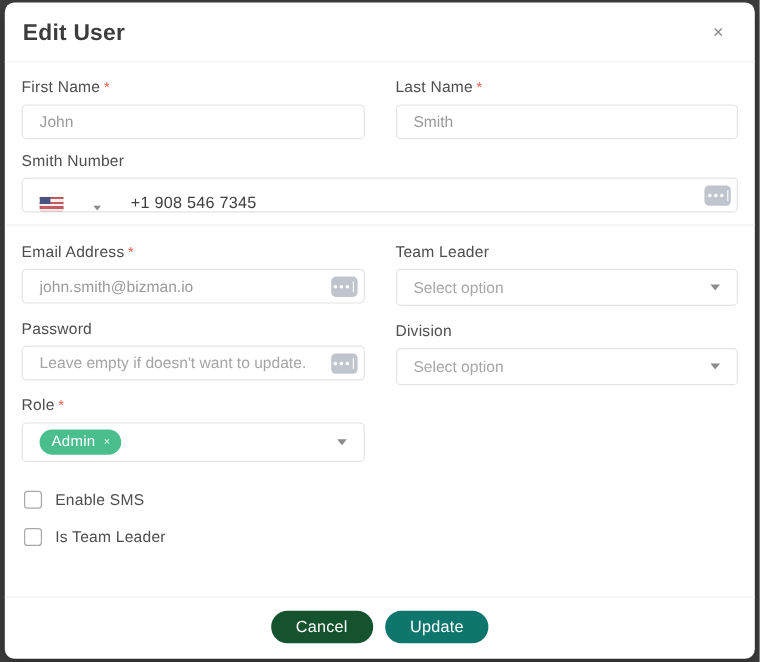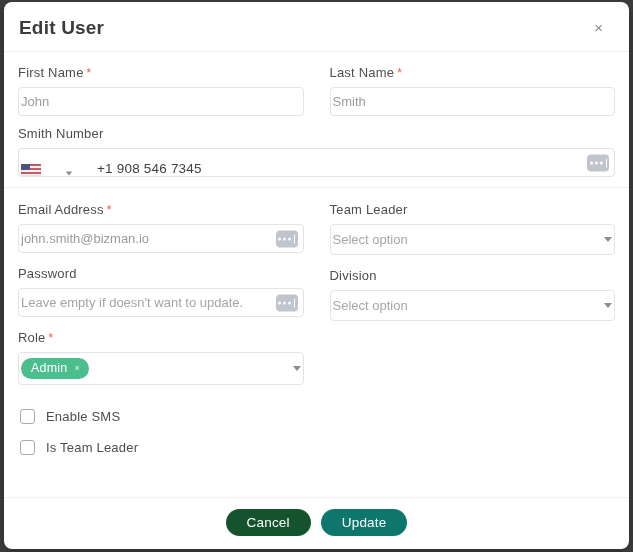--- a/index.html
+++ b/index.html
@@ -36,21 +36,21 @@
   .field-label {
     display:block; font-size:13px; color:#4e4e4e; margin-bottom:7px; letter-spacing:.2px;
   }
   .req { color:#e4604e; margin-left:3px; font-size:12px; }
   .text-input, .select-box, .phone-box {
     width:100%; height:29px;
     border:1px solid #e4e4e4; border-radius:4px;
     background:#fff;
     font-family:"Liberation Sans", sans-serif;
     font-size:13px; color:#9b9b9b;
-    padding:0 2px;
+    padding:0 14px;
     outline:none;
   }
   .text-input::placeholder { color:#a5a5a5; }
   .input-wrap { position:relative; }
   .input-wrap .text-input { padding-right:34px; }
   
   .ellipsis-badge {
     position:absolute; right:6px; top:50%; transform:translateY(-50%);
     width:22px; height:17px; border-radius:4px;
     background:#aab1bd; opacity:.75;

